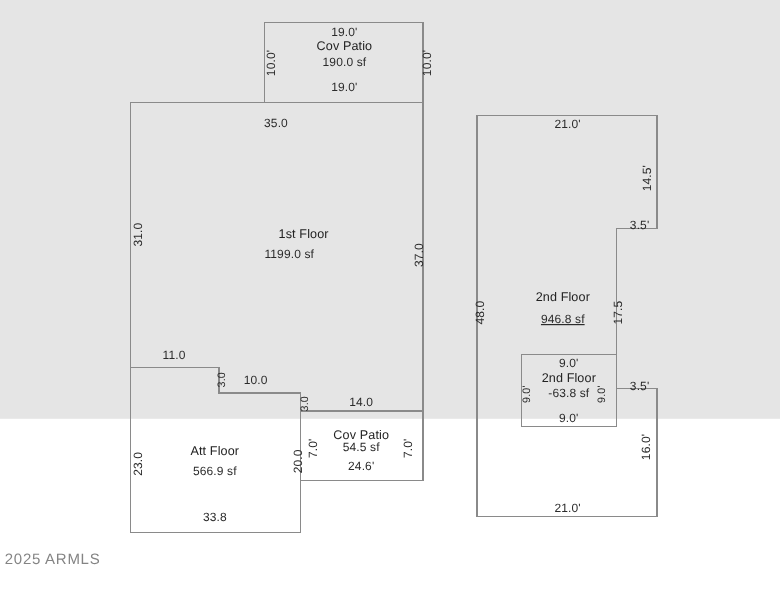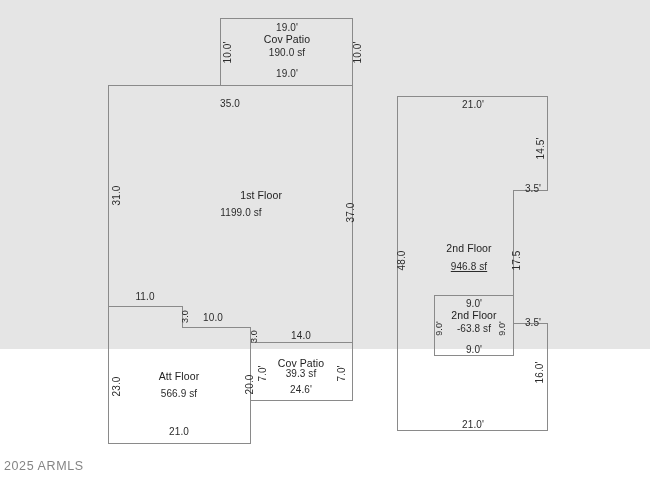--- a/index.html
+++ b/index.html
@@ -88,38 +88,38 @@
   </svg>
 
   <div class="lbl ctr" style="left:252px; top:22px; width:70px;">19.0'</div>
   <div class="lbl ctr area-name" style="left:252px; top:34px; width:70px;">Cov Patio</div>
   <div class="lbl ctr" style="left:252px; top:47px; width:70px;">190.0 sf</div>
   <div class="lbl ctr" style="left:252px; top:68px; width:70px;">19.0'</div>
   <div class="lbl vert ctr" style="left:207px; top:47px; width:40px;">10.0'</div>
   <div class="lbl vert ctr" style="left:337px; top:47px; width:40px;">10.0'</div>
 
   <div class="lbl ctr" style="left:200px; top:98px; width:60px;">35.0</div>
-  <div class="lbl ctr area-name" style="left:192px; top:190px; width:90px;text-align:right;">1st Floor</div>
+  <div class="lbl ctr area-name" style="left:208px; top:190px; width:90px;">1st Floor</div>
   <div class="lbl ctr" style="left:196px; top:207px; width:90px;">1199.0 sf</div>
   <div class="lbl vert ctr" style="left:96px; top:190px; width:40px;">31.0</div>
   <div class="lbl vert ctr" style="left:330px; top:207px; width:40px;">37.0</div>
 
   <div class="lbl ctr" style="left:117px; top:291px; width:56px;">11.0</div>
   <div class="lbl vert ctr small" style="left:170px; top:311px; width:30px;">3.0</div>
   <div class="lbl ctr" style="left:190px; top:312px; width:46px;">10.0</div>
   <div class="lbl vert ctr small" style="left:239px; top:331px; width:30px;">3.0</div>
   <div class="lbl ctr area-name" style="left:131px; top:371px; width:96px;">Att Floor</div>
   <div class="lbl ctr" style="left:131px; top:388px; width:96px;">566.9 sf</div>
   <div class="lbl vert ctr" style="left:96px; top:381px; width:40px;">23.0</div>
-  <div class="lbl ctr" style="left:151px; top:426px; width:56px;">21.0</div>
+  <div class="lbl ctr" style="left:151px; top:426px; width:56px;">33.8</div>
   <div class="lbl vert ctr" style="left:229px; top:379px; width:40px;">20.0</div>
 
   <div class="lbl ctr" style="left:273px; top:330px; width:56px;">14.0</div>
   <div class="lbl ctr area-name" style="left:271px; top:358px; width:60px;">Cov Patio</div>
-  <div class="lbl ctr" style="left:271px; top:368px; width:60px;">39.3 sf</div>
+  <div class="lbl ctr" style="left:271px; top:368px; width:60px;">54.5 sf</div>
   <div class="lbl ctr" style="left:273px; top:384px; width:56px;">24.6'</div>
   <div class="lbl vert ctr" style="left:247px; top:368px; width:30px;">7.0'</div>
   <div class="lbl vert ctr" style="left:326px; top:368px; width:30px;">7.0'</div>
 
   <div class="lbl ctr" style="left:443px; top:99px; width:60px;">21.0'</div>
   <div class="lbl vert ctr" style="left:520px; top:143px; width:40px;">14.5'</div>
   <div class="lbl ctr" style="left:516px; top:183px; width:34px;">3.5'</div>
   <div class="lbl ctr area-name" style="left:426px; top:243px; width:86px;">2nd  Floor</div>
   <div class="lbl ctr" style="left:426px; top:261px; width:86px;text-decoration:underline;">946.8 sf</div>
   <div class="lbl vert ctr" style="left:381px; top:255px; width:40px;">48.0</div>

